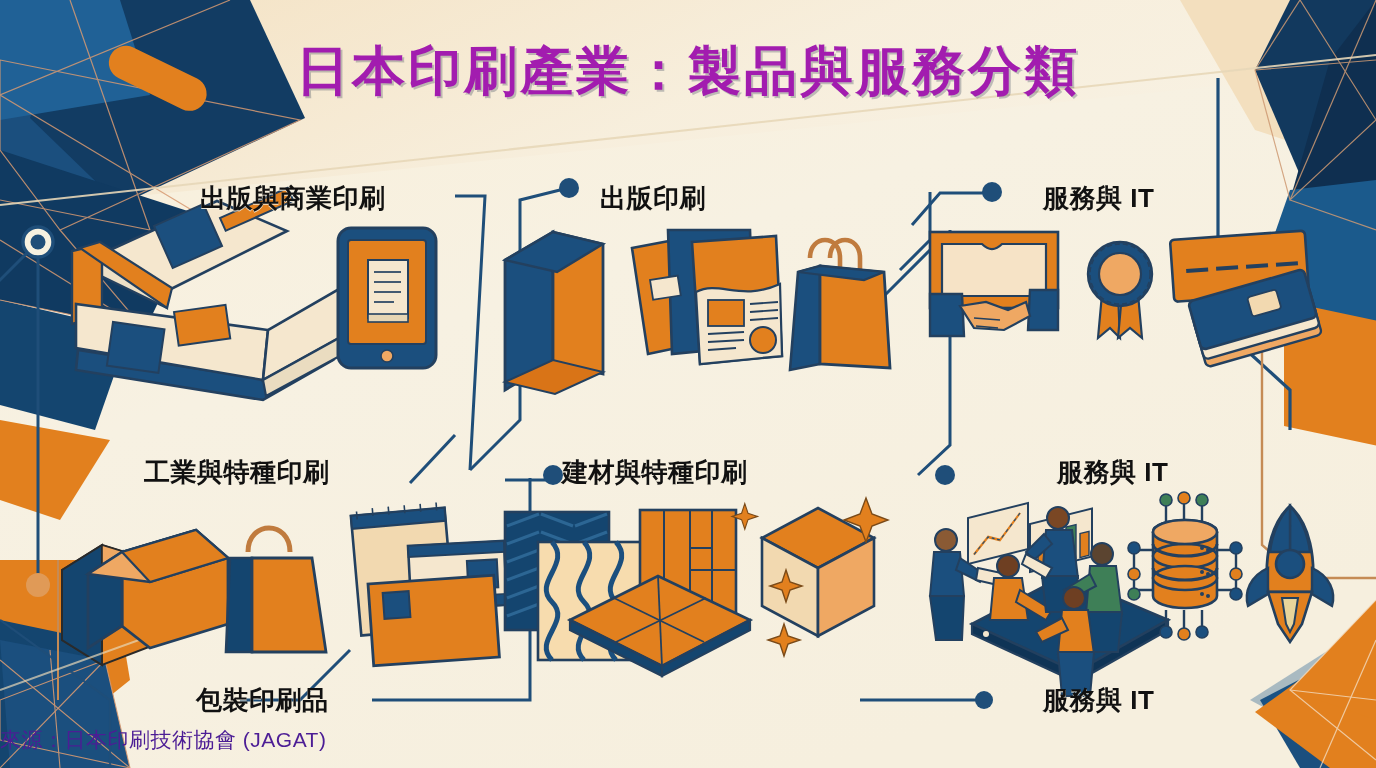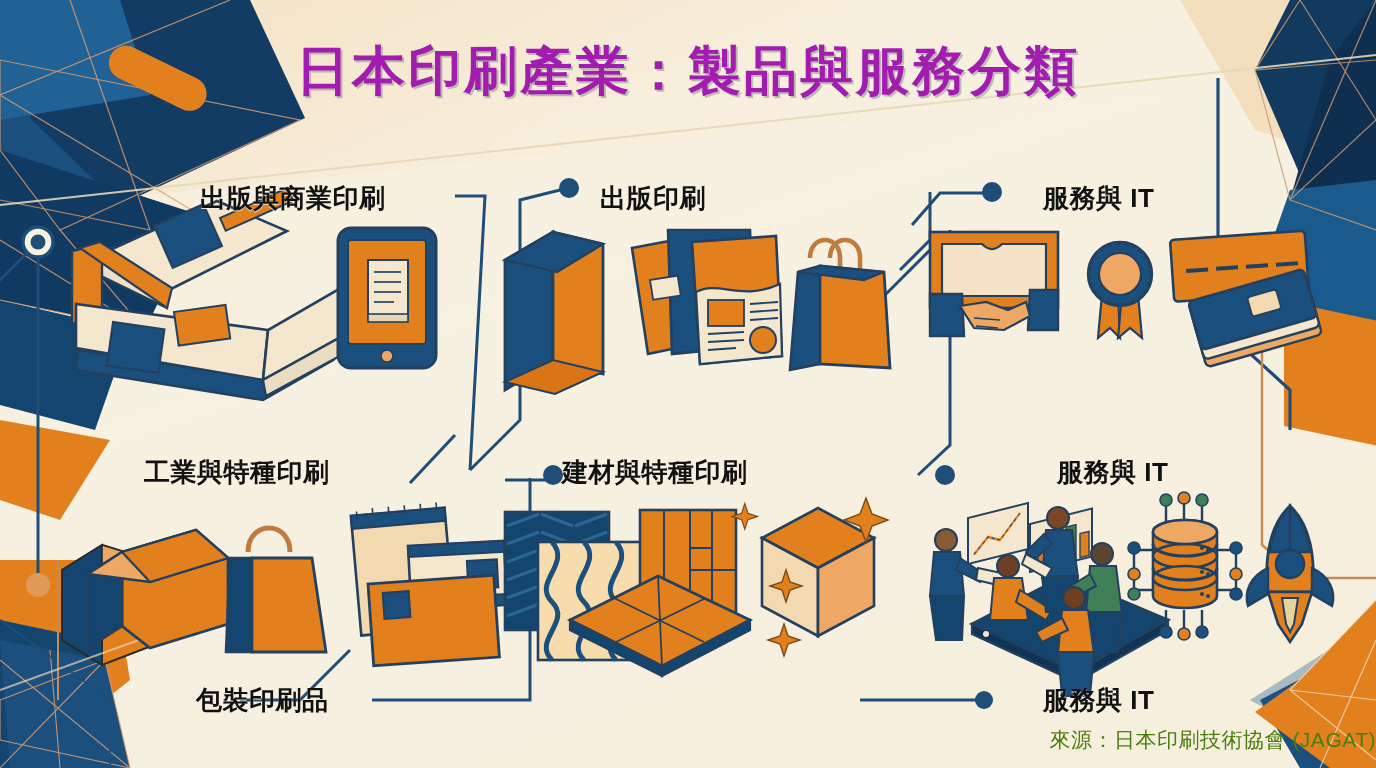--- a/index.html
+++ b/index.html
@@ -22,21 +22,21 @@
   #title{
     position:absolute;left:0;right:0;top:36px;
     text-align:center;
     font-size:53px;font-weight:bold;
     color:#a21caf;
     letter-spacing:3px;
     text-shadow:2px 2px 0 rgba(16,33,63,0.25);
   }
   #source{
     position:absolute;left:0;right:0;top:726px;
-    text-align:right;font-size:21px;color:#4d7c0f;
+    text-align:left;font-size:21px;color:#4c1d95;
     letter-spacing:0.5px;
   }
   .l-size{font-size:26px;}
 </style>
 </head>
 <body>
 
 <div id="stage">
 
   <svg id="bg" viewBox="0 0 1376 768">

